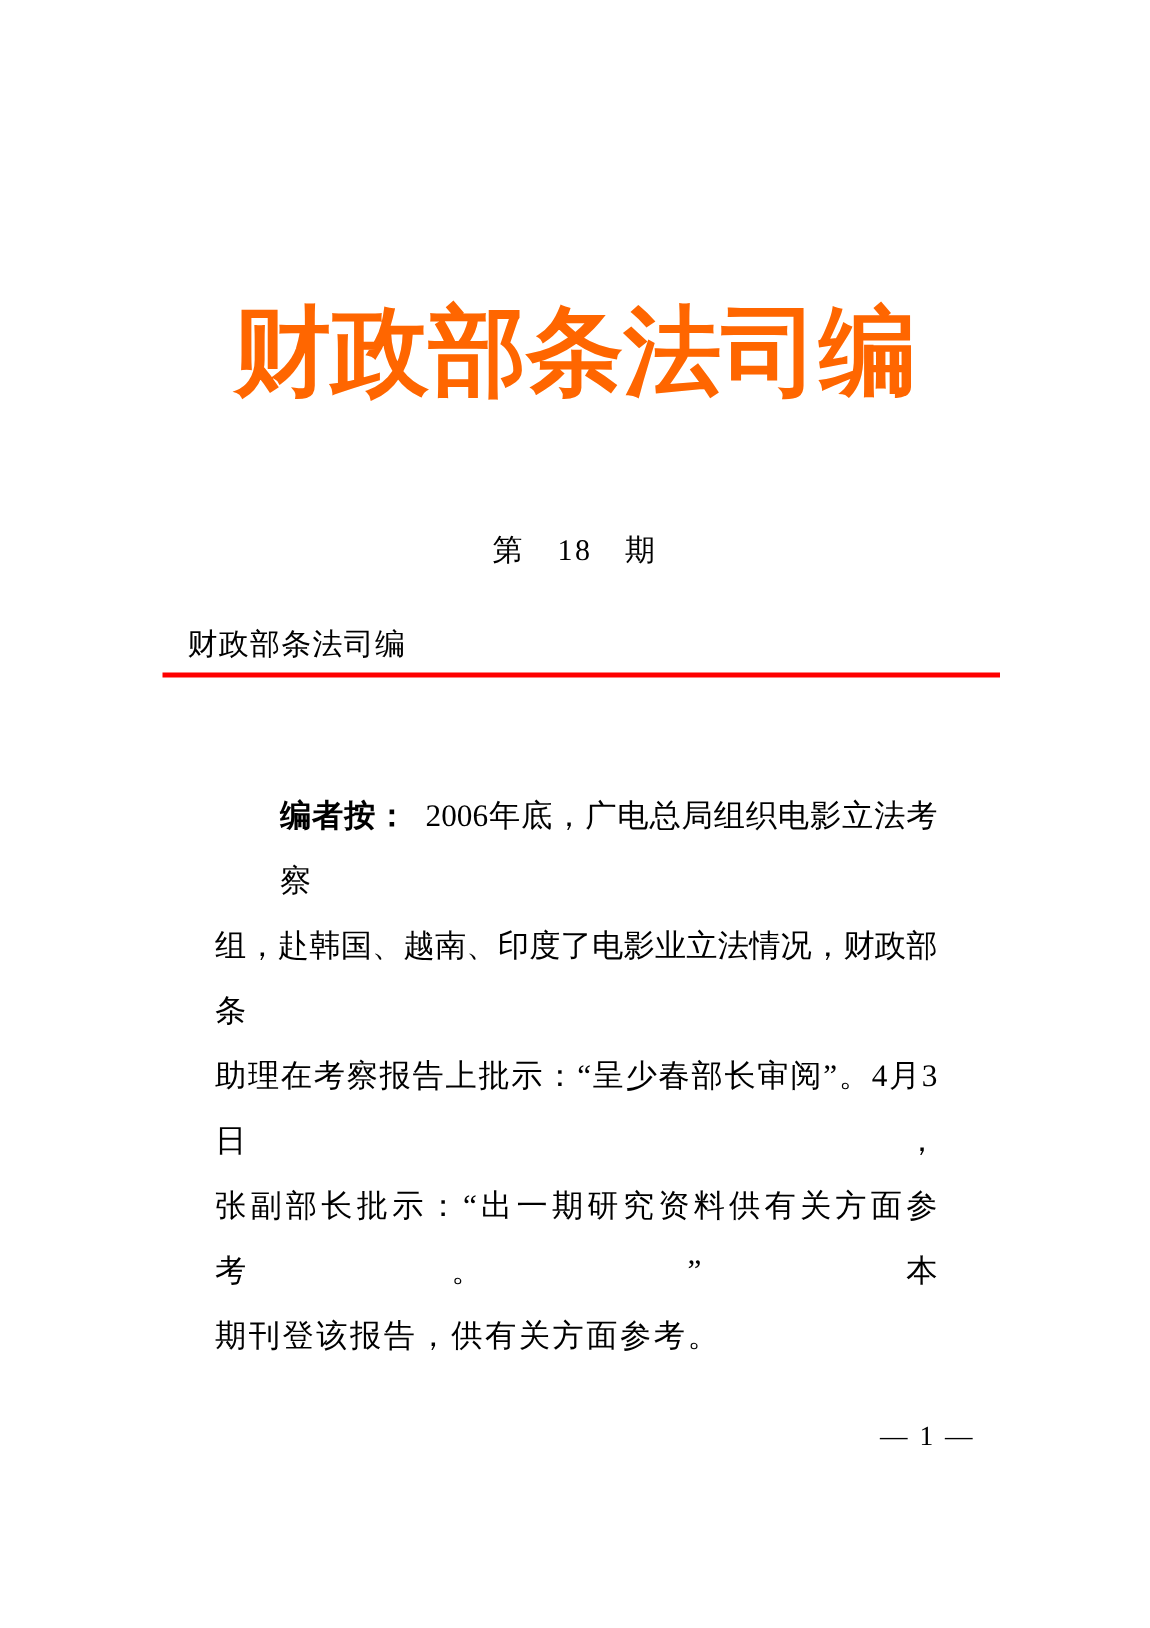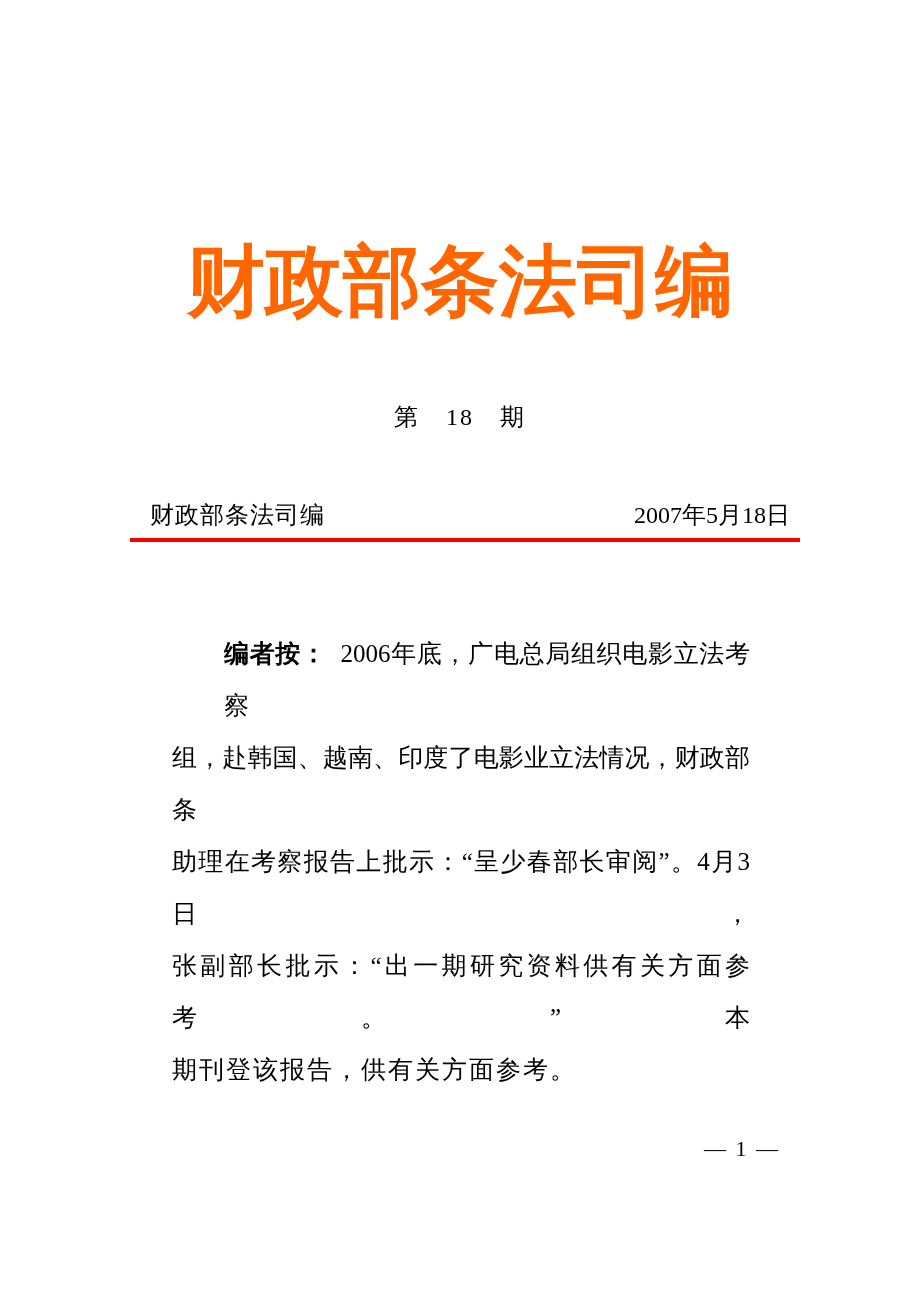--- a/index.html
+++ b/index.html
@@ -25,21 +25,21 @@
     text-align: center;
     font-size: 78px;
     line-height: 96px;
     font-weight: 600;
     letter-spacing: 0px;
     color: #FF6600; 
     white-space: nowrap;
   }
   .issue-line {
     position: absolute;
-    top: 401px;
+    top: 424px;
     left: 0;
     width: 100%;
     text-align: center;
     font-size: 24px;
     letter-spacing: 2px;
   }
   .pub-row {
     position: absolute;
     top: 499px;
     left: 150px;
@@ -100,21 +100,20 @@
 <body>
 
 <div class="page">
 
   <div class="doc-title" style="color: rgb(255, 102, 0);">财政部条法司编</div>
 
   <div class="issue-line">第　18　期</div>
 
   <div class="pub-row">
     <span class="pub-left">财政部条法司编</span>
-    <span class="pub-right">2007年5月18日</span>
   </div>
 
   <div class="red-rule" style="background: rgb(255, 0, 0);"></div>
 
   <div class="body-block">
     <div class="body-line first">
       <span class="note-label">编者按：</span><span>2006年底，广电总局组织电影立法考察</span>
     </div>
     <div class="body-line">组，赴韩国、越南、印度了电影业立法情况，财政部条</div>
     <div class="body-line">助理在考察报告上批示：“呈少春部长审阅”。4月3日，</div>

